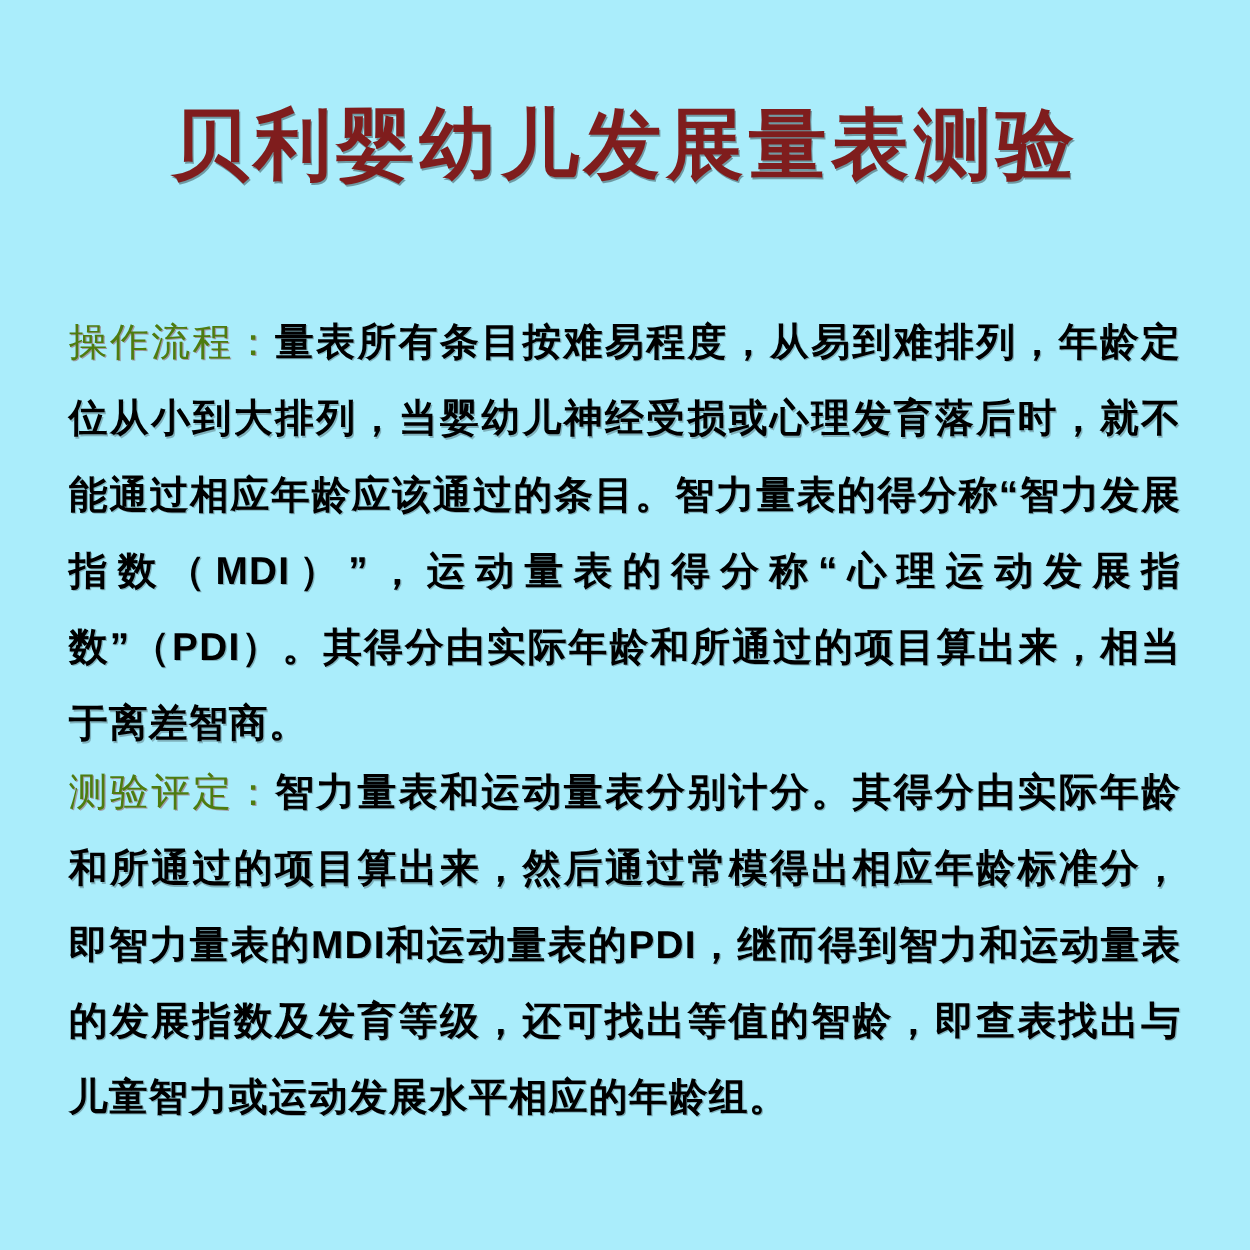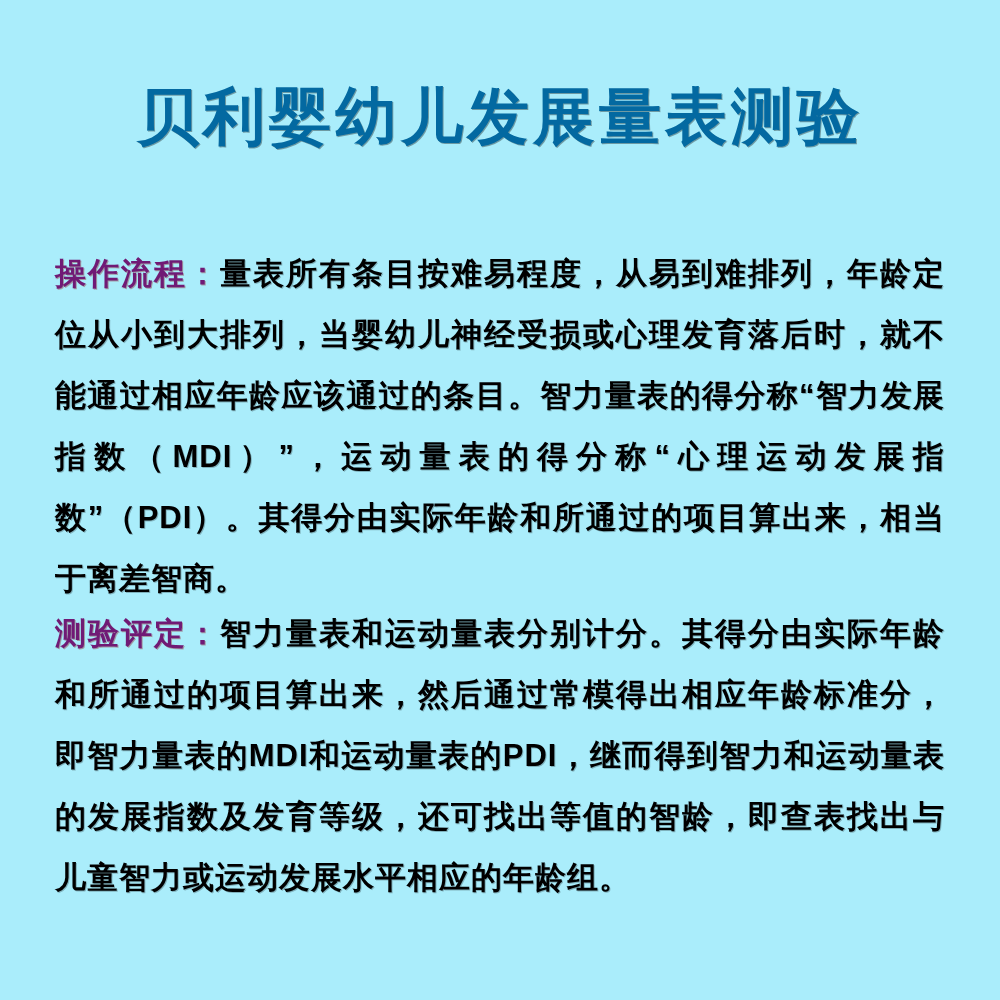--- a/index.html
+++ b/index.html
@@ -19,43 +19,43 @@
     inset: 0;
   }
   .poster-title {
     position: absolute;
     top: 42px;
     left: 0;
     width: 1000px;
     text-align: center;
     font-size: 62px;
     font-weight: 900;
-    color: #0369a1;
+    color: #7f1d1d;
     letter-spacing: 4px;
     line-height: 66px;
     text-shadow: 1px 1px 0 rgba(0,0,0,0.35);
   }
   .poster-section {
     position: absolute;
     left: 55px;
     width: 890px;
     font-size: 31px;
     font-weight: 900;
     color: #000000;
     line-height: 61px;
     text-align: justify;
     text-justify: inter-character;
     letter-spacing: 1px;
     text-shadow: 1px 1px 0 rgba(0,0,0,0.25);
   }
   .section-1 { top: 212px; }
   .section-2 { top: 572px; }
   .section-label {
-    color: #701a75;
-    font-weight: 700;
+    color: #4d7c0f;
+    font-weight: 400;
     text-shadow: 1px 1px 0 rgba(139,0,0,0.35);
   }
 </style>
 </head>
 <body>
 
 <div class="poster">
 
   <h1 class="poster-title">贝利婴幼儿发展量表测验</h1>
 

